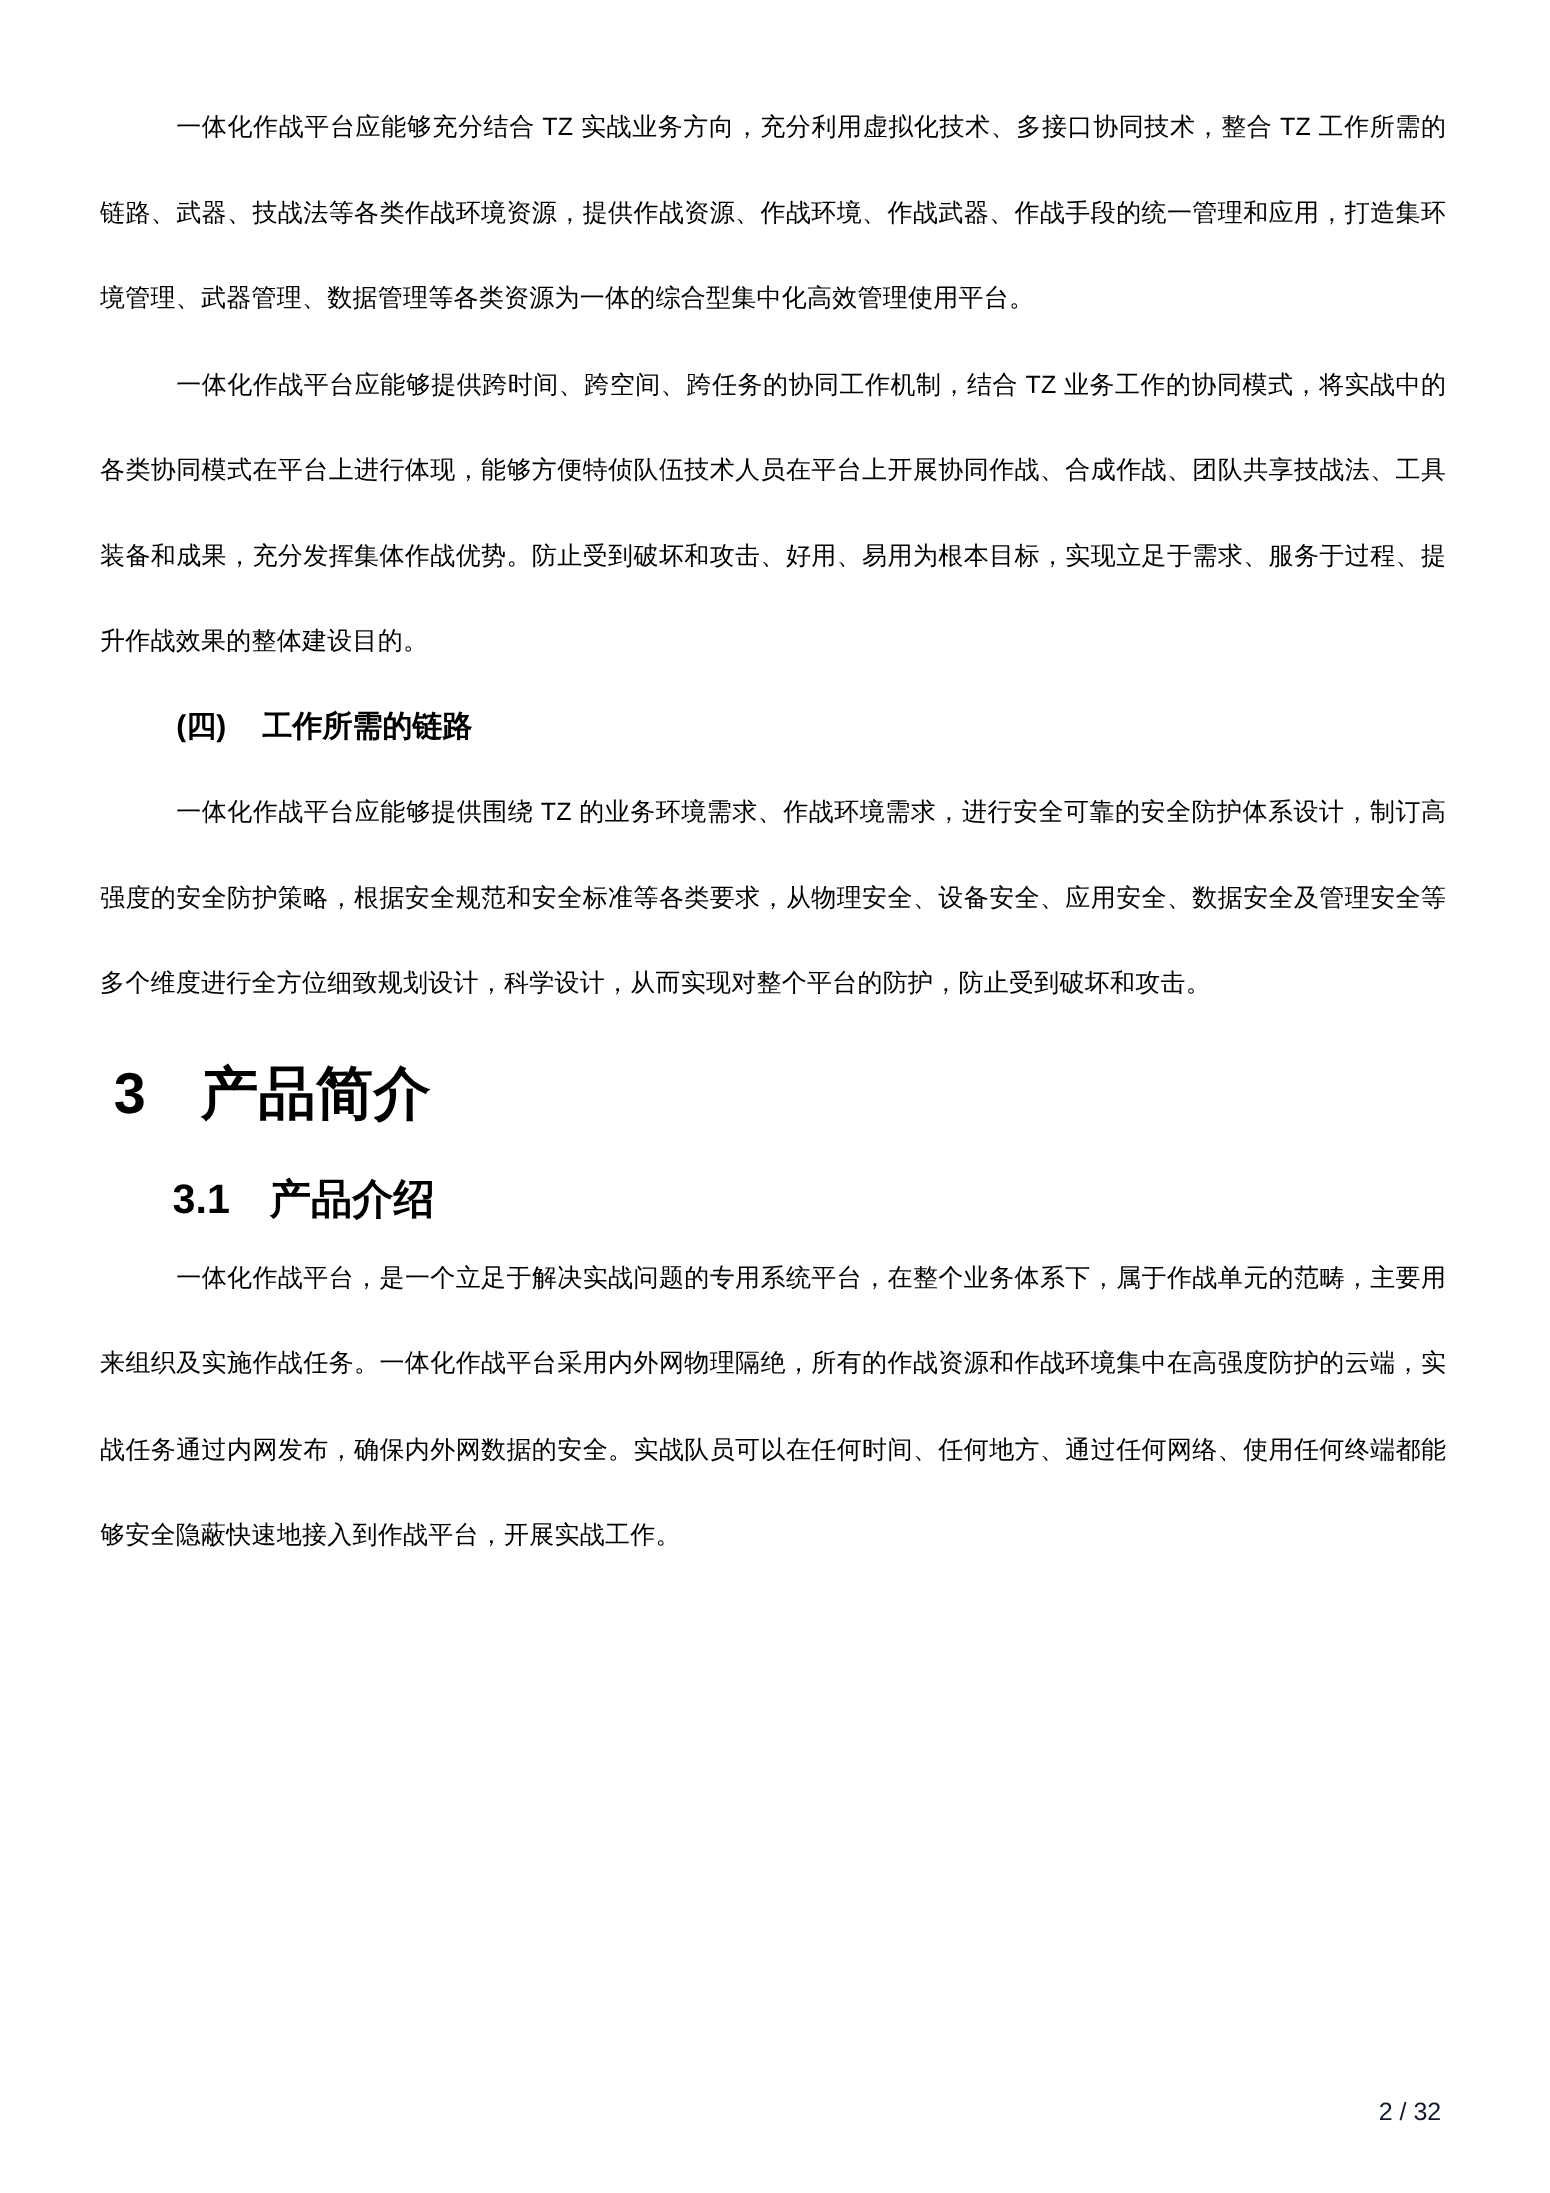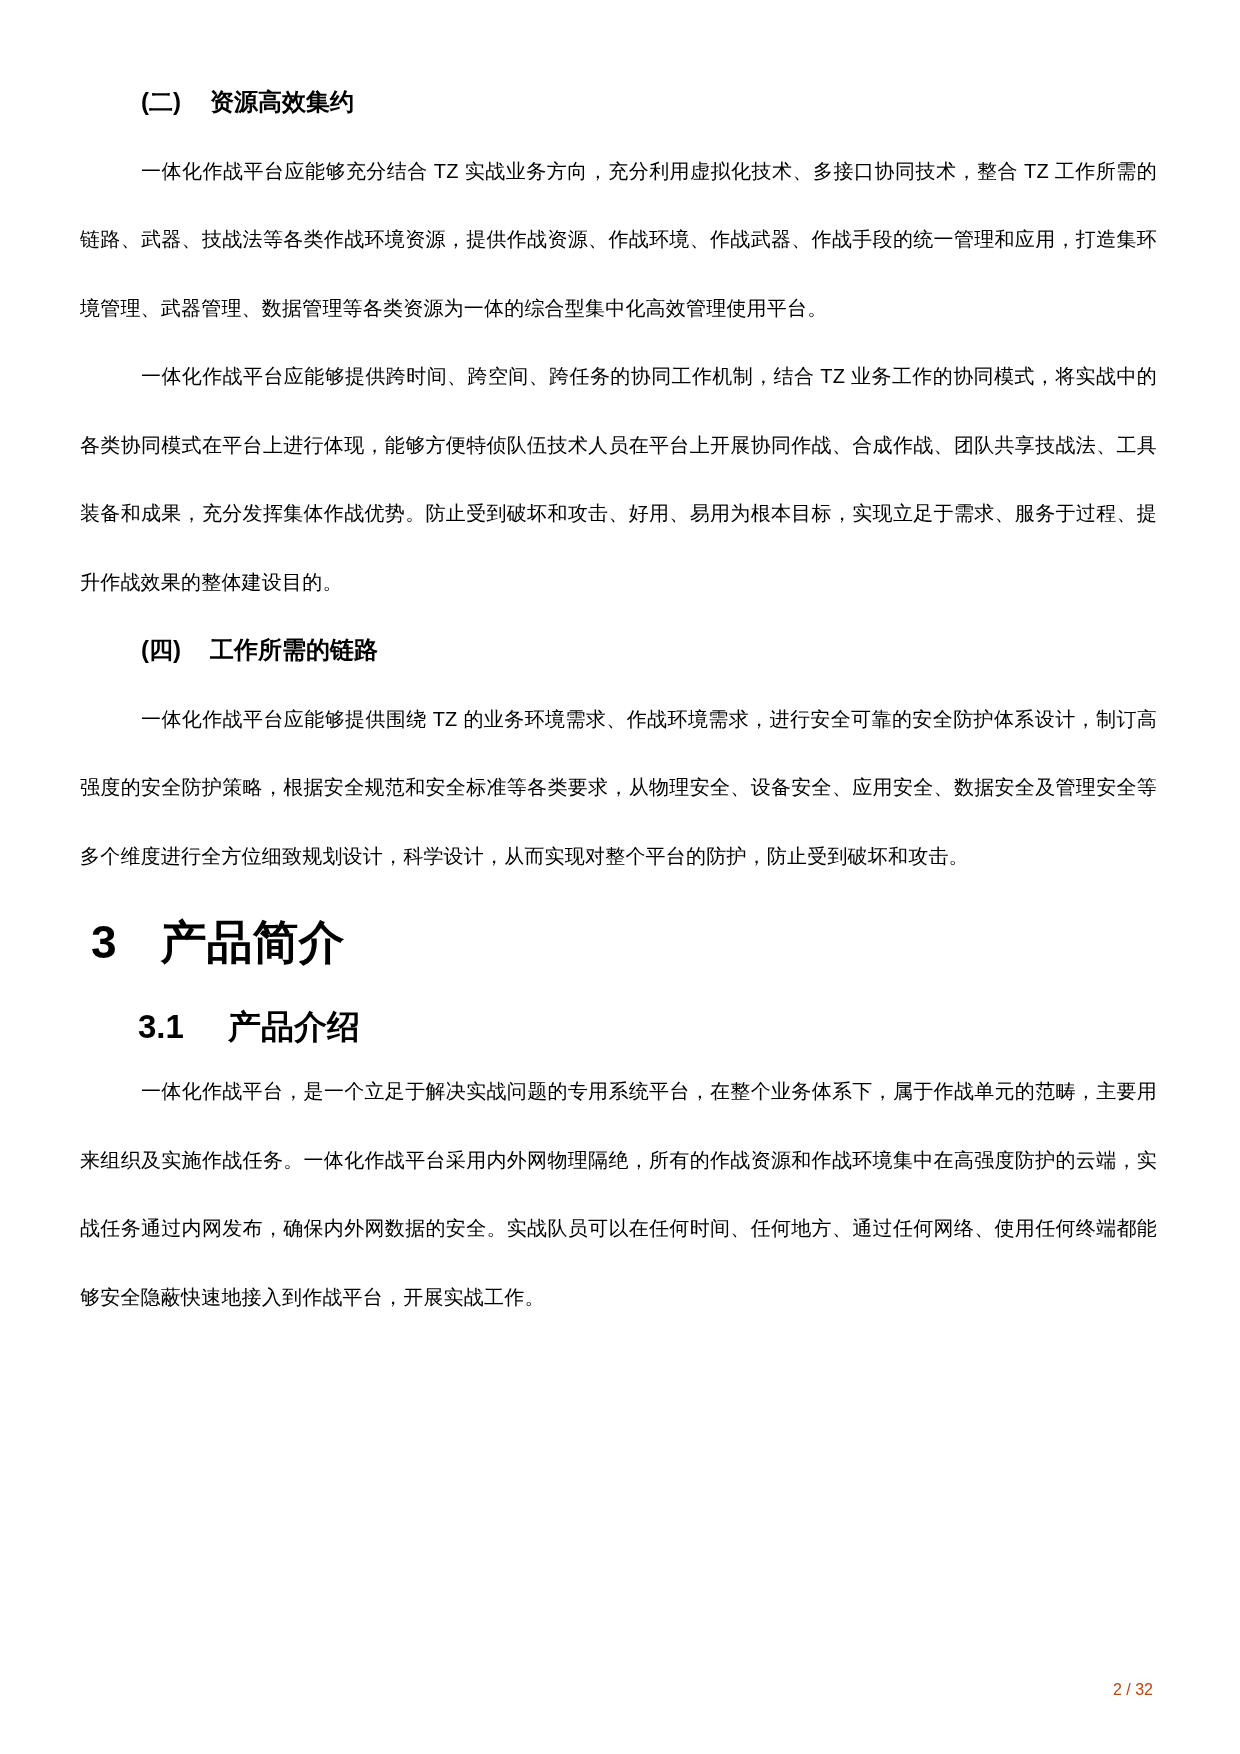--- a/index.html
+++ b/index.html
@@ -43,37 +43,36 @@
     white-space:nowrap;
   }
   .chapter-heading .num{margin-right:44px;}
   .subsec-heading{
     margin:35px 0 8px 58px;
     font-size:33px;
     line-height:44px;
     font-weight:700;
     white-space:nowrap;
   }
-  .subsec-heading .num{margin-right:44px;}
+  .subsec-heading .num{margin-right:32px;}
   .page-footer{
     position:absolute;
     top:1676px;
     right:87px;
-    font-size:16px;
+    font-size:20px;
     line-height:28px;
-    color:#c2410c;
+    color:#0f172a;
   }
 </style>
 </head>
 <body>
 
 <div class="page">
   <div class="content">
 
-    <h3 class="sec-heading"><span class="num">(二)</span><span class="ttl">资源高效集约</span></h3>
 
     <p class="body-para">一体化作战平台应能够充分结合 TZ 实战业务方向，充分利用虚拟化技术、多接口协同技术，整合 TZ 工作所需的链路、武器、技战法等各类作战环境资源，提供作战资源、作战环境、作战武器、作战手段的统一管理和应用，打造集环境管理、武器管理、数据管理等各类资源为一体的综合型集中化高效管理使用平台。</p>
 
 
     <p class="body-para">一体化作战平台应能够提供跨时间、跨空间、跨任务的协同工作机制，结合 TZ 业务工作的协同模式，将实战中的各类协同模式在平台上进行体现，能够方便特侦队伍技术人员在平台上开展协同作战、合成作战、团队共享技战法、工具装备和成果，充分发挥集体作战优势。防止受到破坏和攻击、好用、易用为根本目标，实现立足于需求、服务于过程、提升作战效果的整体建设目的。</p>
 
     <h3 class="sec-heading"><span class="num">(四)</span><span class="ttl">工作所需的链路</span></h3>
 
     <p class="body-para">一体化作战平台应能够提供围绕 TZ 的业务环境需求、作战环境需求，进行安全可靠的安全防护体系设计，制订高强度的安全防护策略，根据安全规范和安全标准等各类要求，从物理安全、设备安全、应用安全、数据安全及管理安全等多个维度进行全方位细致规划设计，科学设计，从而实现对整个平台的防护，防止受到破坏和攻击。</p>
 

